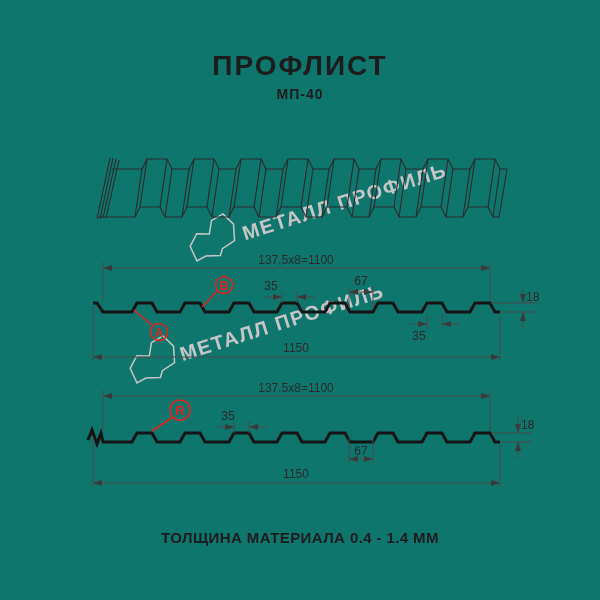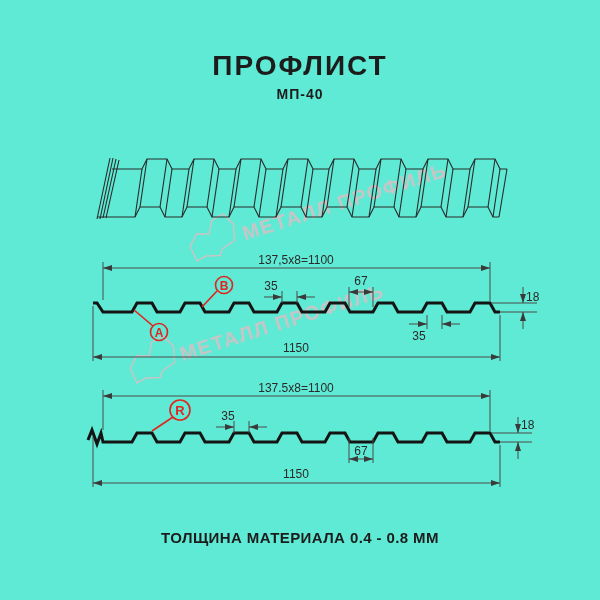--- a/index.html
+++ b/index.html
@@ -1,16 +1,16 @@
 <!DOCTYPE html>
 <html><head>
 <meta charset="utf-8">
 <style>
   html,body{margin:0;padding:0;background:#ffffff;}
-  .page{position:relative;width:600px;height:600px;background:#5eead4;overflow:hidden;
+  .page{position:relative;width:600px;height:600px;background:#0f766e;overflow:hidden;
         font-family:"Liberation Sans", sans-serif;}
   .title{position:absolute;top:50px;left:0;width:600px;text-align:center;
          font-size:28px;font-weight:700;letter-spacing:2px;color:#1c1c1c;}
   .subtitle{position:absolute;top:86px;left:0;width:600px;text-align:center;
          font-size:14px;font-weight:600;letter-spacing:1px;color:#1c1c1c;}
   .footer-note{position:absolute;top:529px;left:0;width:600px;text-align:center;
          font-size:15px;font-weight:700;letter-spacing:0.4px;color:#1c1c1c;}
   svg{position:absolute;top:0;left:0;}
   .dim{stroke:#4a4a4a;stroke-width:1;fill:none;}
   .dimtext{font-family:"Liberation Sans", sans-serif;font-size:12px;fill:#2a2a2a;}
@@ -169,14 +169,14 @@
       <line class="dim" x1="518" y1="459" x2="518" y2="442" marker-end="url(#arr)"></line>
       <text class="dimtext" x="521" y="429">18</text>
 
       <text class="dimtext" x="296" y="478" text-anchor="middle">1150</text>
       <line class="dim" x1="93" y1="483" x2="500" y2="483" marker-start="url(#arr)" marker-end="url(#arr)"></line>
       <line class="dim" x1="93" y1="437" x2="93" y2="487"></line>
       <line class="dim" x1="500" y1="445" x2="500" y2="487"></line>
     </g>
   </svg>
 
-  <div class="footer-note">ТОЛЩИНА МАТЕРИАЛА 0.4 - 0.8 ММ</div>
+  <div class="footer-note">ТОЛЩИНА МАТЕРИАЛА 0.4 - 1.4 ММ</div>
 </div>
 
 </body></html>

